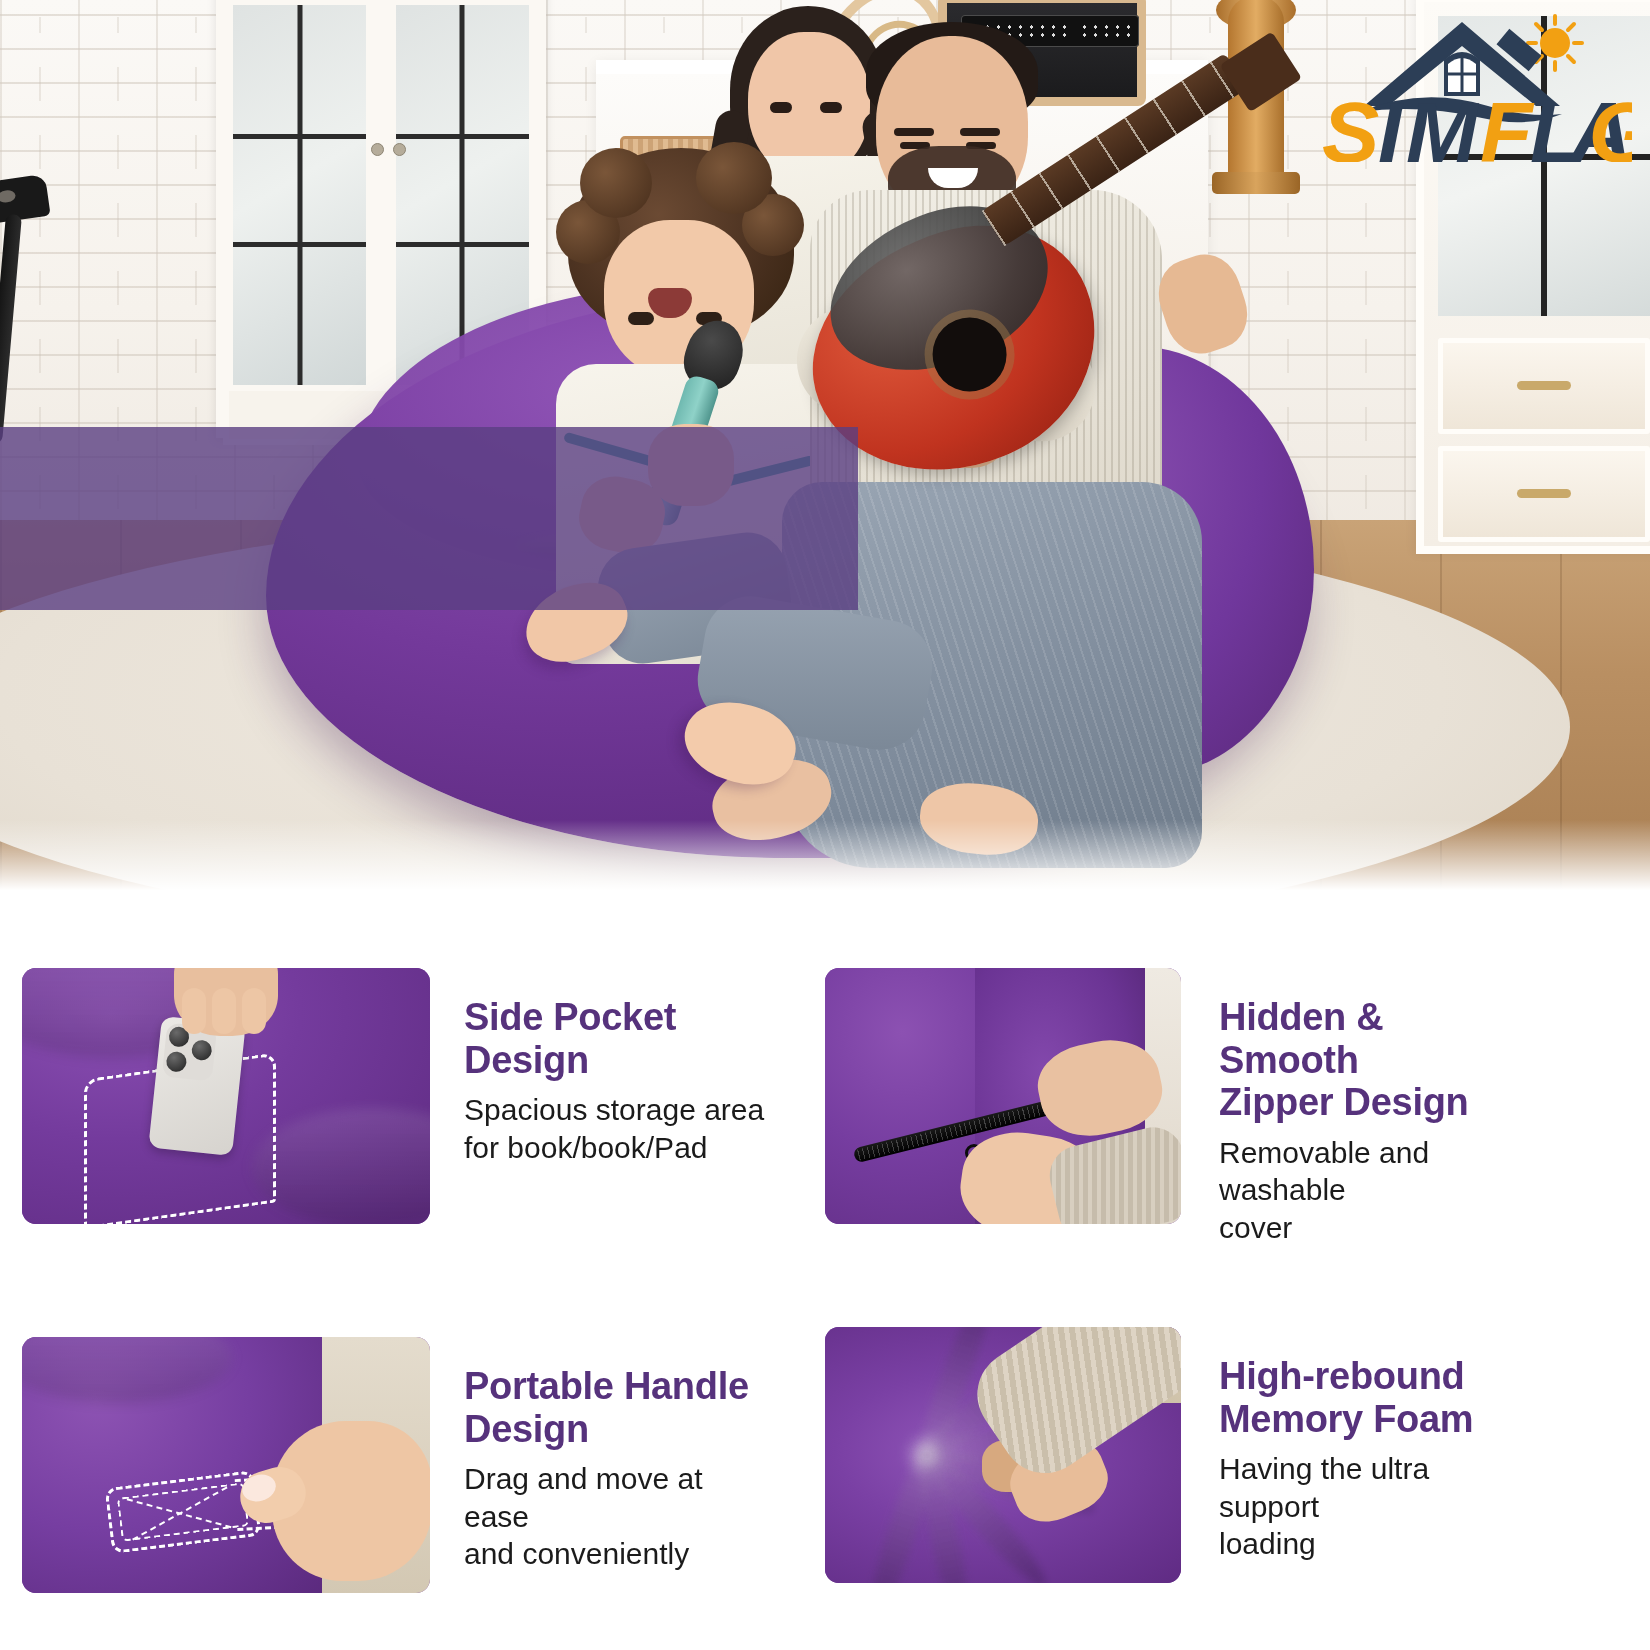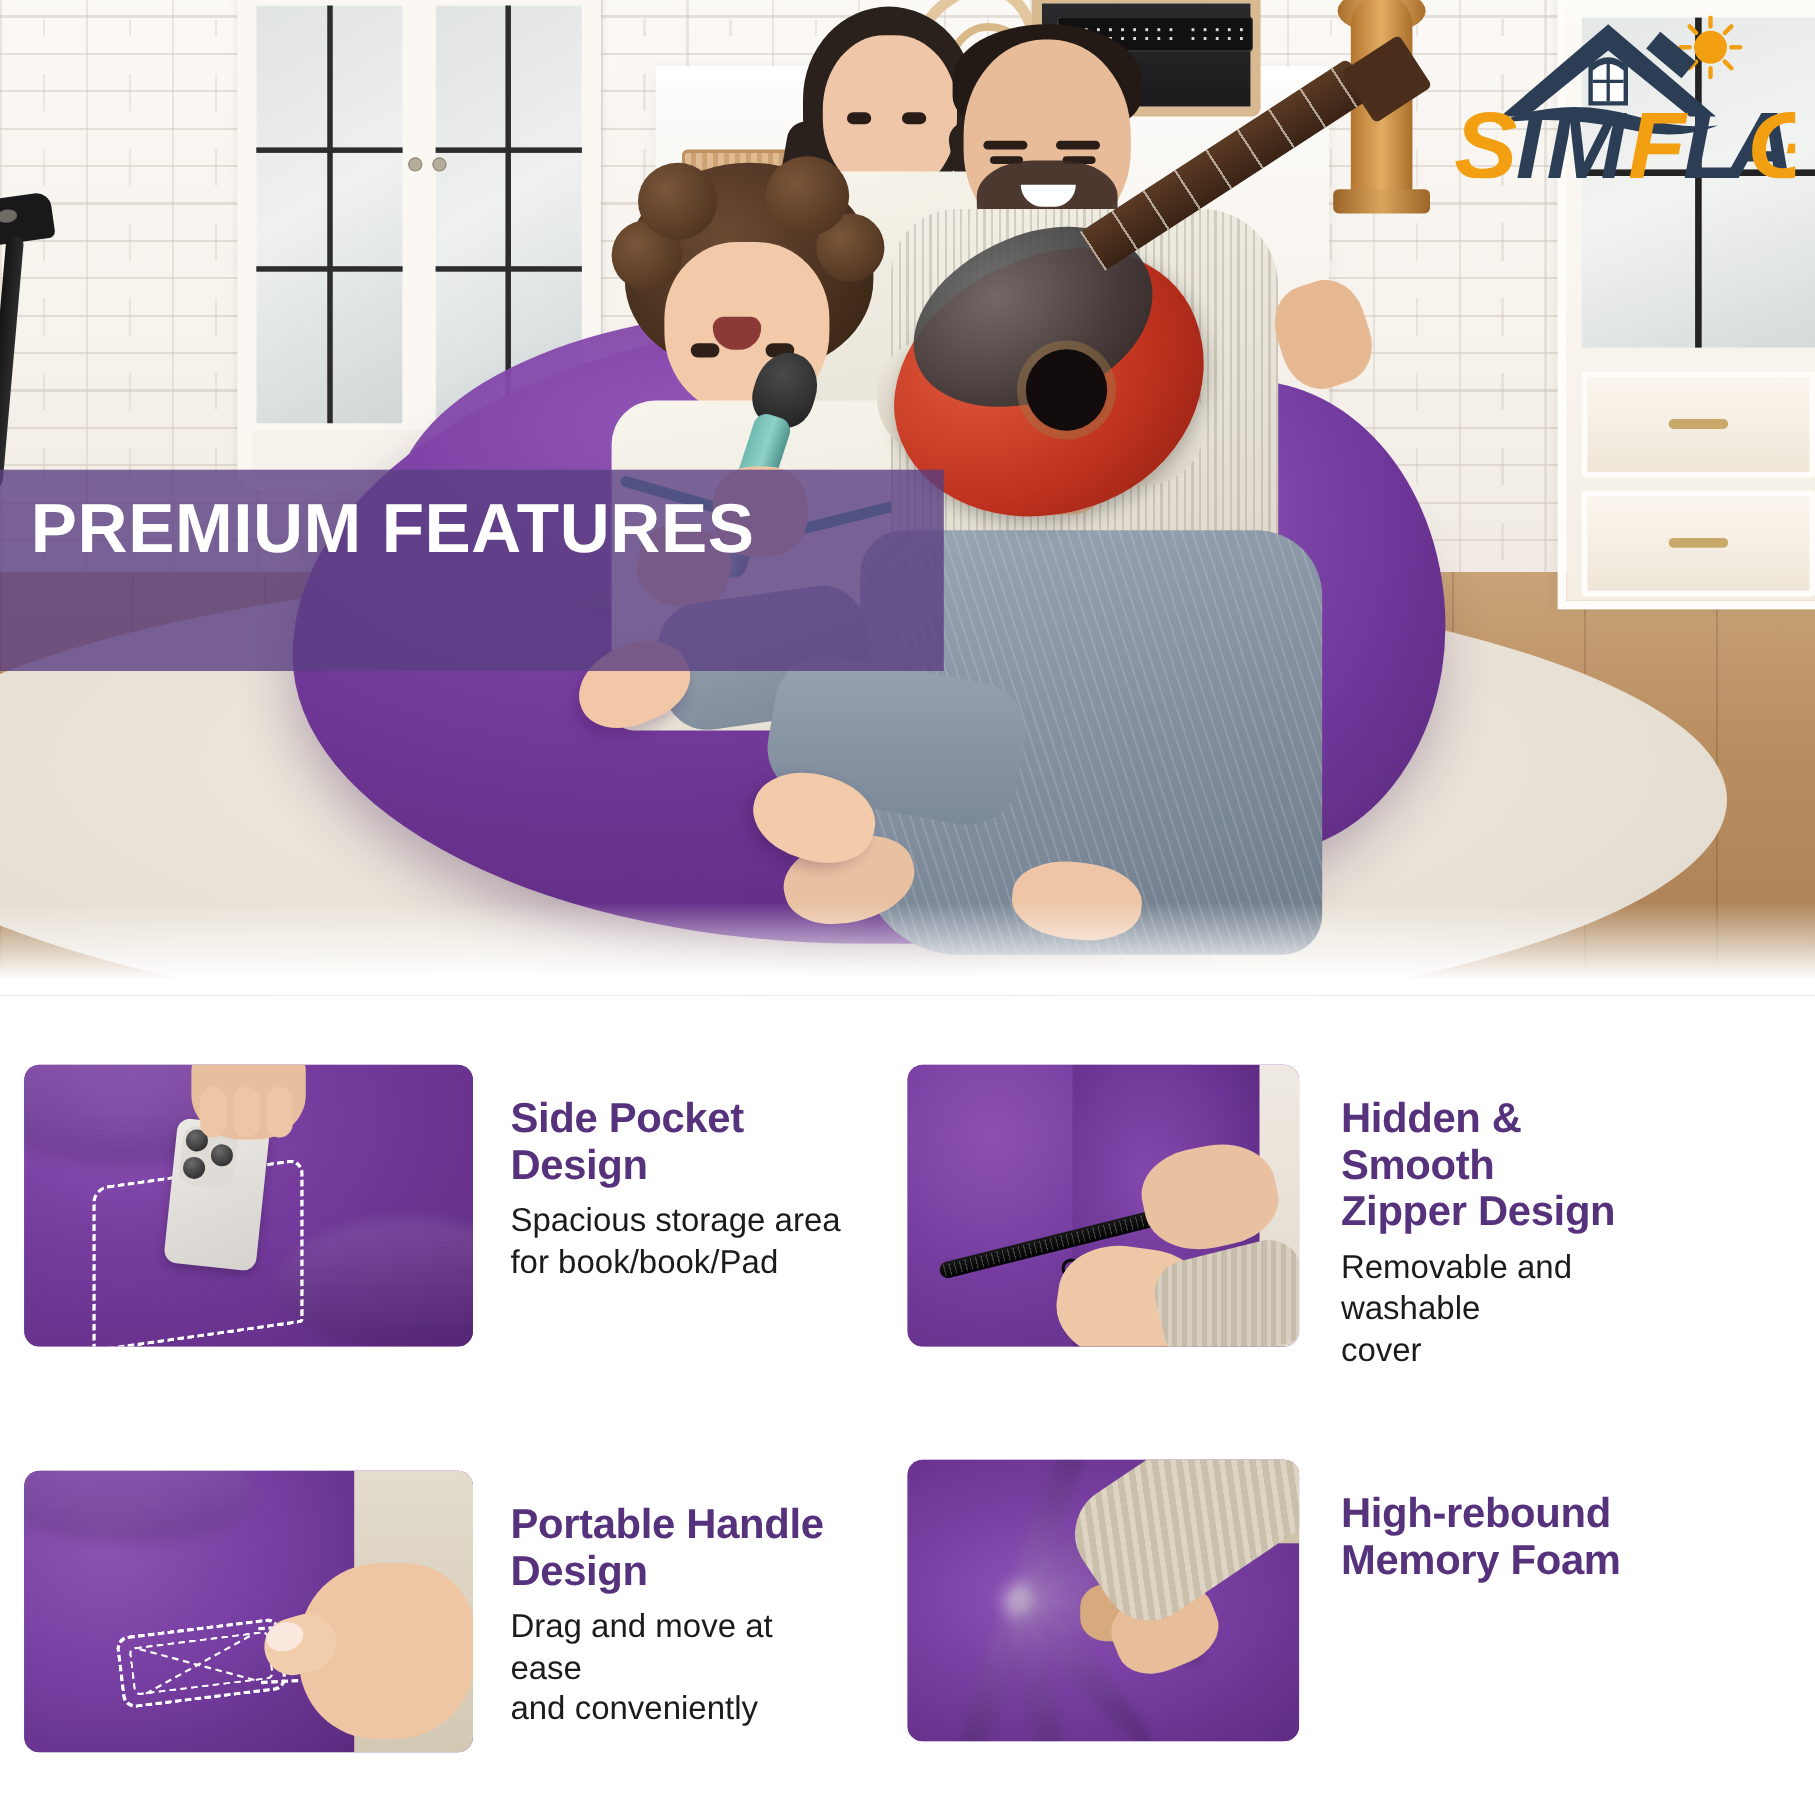--- a/index.html
+++ b/index.html
@@ -757,21 +757,20 @@
 
     <div class="kid-leg-1"></div>
     <div class="kid-leg-2"></div>
     <div class="kid-foot-1"></div>
     <div class="kid-foot-2"></div>
 
     <div class="rug-bottom-fade"></div>
   </div>
 
   <div id="banner">
-    <div class="t1">PREMIUM FEATURES</div>
   </div>
 
   <div id="logo">
     <svg viewBox="0 0 330 148" xmlns="http://www.w3.org/2000/svg" aria-hidden="true">
       <g>
         <circle cx="253" cy="29" r="15" fill="#F2A012"></circle>
         <g stroke="#F2A012" stroke-width="4" stroke-linecap="round">
           <line x1="253" y1="2" x2="253" y2="10"></line>
           <line x1="253" y1="48" x2="253" y2="56"></line>
           <line x1="226" y1="29" x2="234" y2="29"></line>
@@ -905,16 +904,20 @@
       <div class="m-bgcorner"></div>
       <div class="m-grip"></div>
       <div class="m-hand"></div>
       <div class="m-sleeve"></div>
     </div>
     <div class="ftext">
       <div class="fh">
         <span>High-rebound</span><br>
         <span>Memory Foam</span>
       </div>
+      <div class="fb">
+        <span>Having the ultra support</span><br>
+        <span>loading</span>
+      </div>
     </div>
   </div>
 
 </div>
 
 </body></html>

